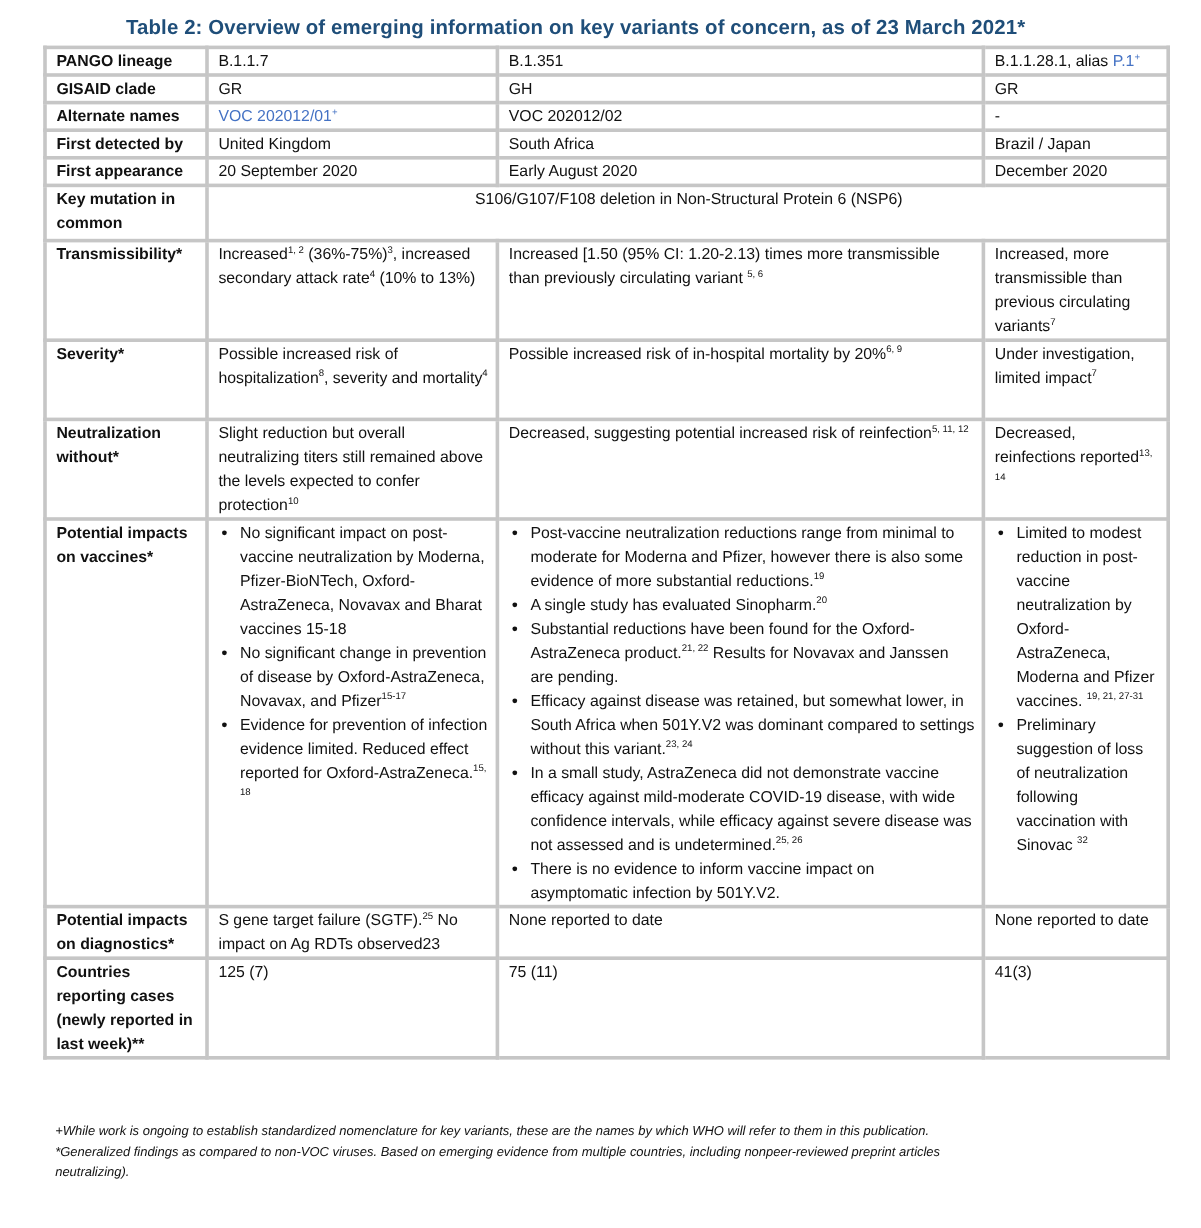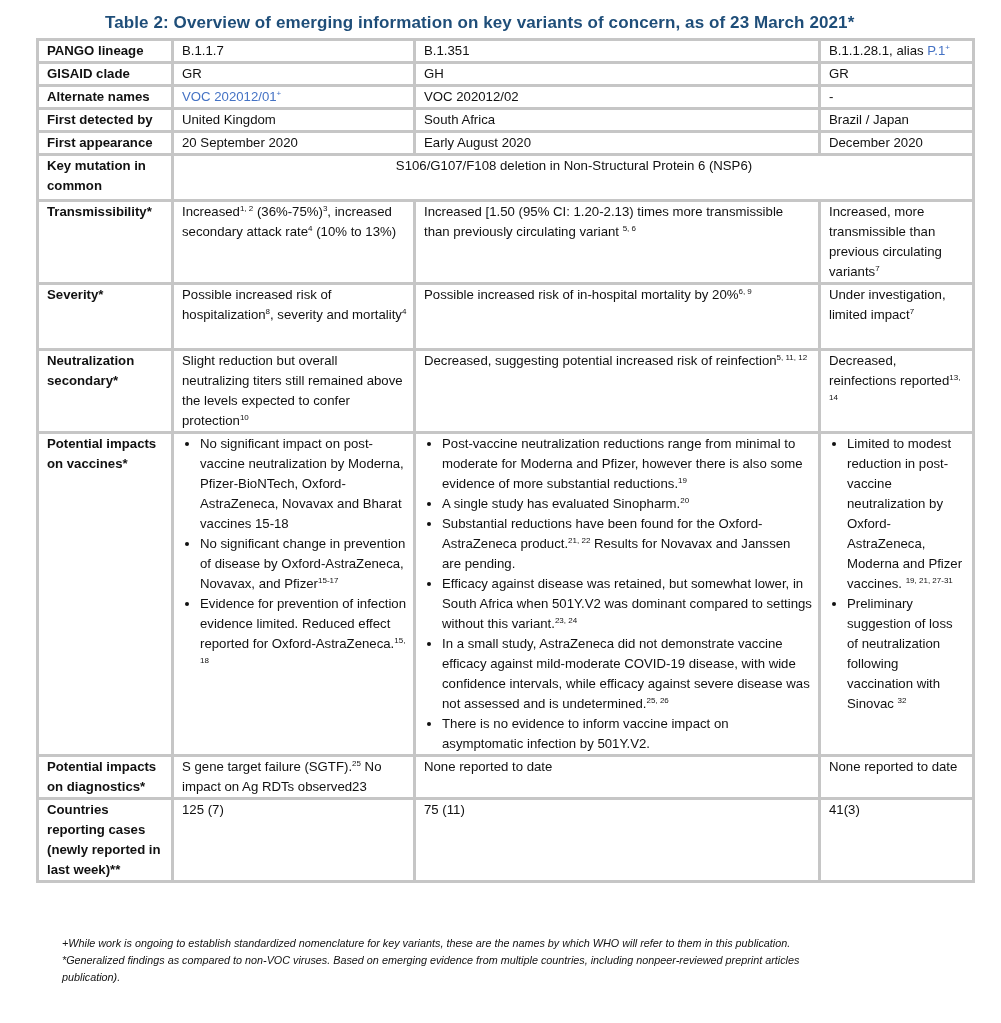--- a/index.html
+++ b/index.html
@@ -7,21 +7,21 @@
          font-family:"Liberation Sans", sans-serif; color:#111; }
   .title { position:absolute; left:62px; top:13px; font-size:17px; font-weight:bold; color:#1f4e79; white-space:nowrap; letter-spacing:0.1px;margin-left:43px; }
   table.voc { position:absolute; left:36px; top:38px; width:936px; border-collapse:collapse; table-layout:fixed; font-size:13.2px; line-height:20px; }
   table.voc td { border:3px solid #c6c6c6; padding:0 6px 0 8px; vertical-align:top; }
   td.lbl { font-weight:bold; }
   .blue { color:#4472c4; }
   sup { font-size:8px; line-height:0; vertical-align:super; }
   ul { margin:0; padding:0 0 0 18px; }
   ul li { margin:0; padding:0; }
   td.common { text-align:center; vertical-align:middle; }
-  .notes { position:absolute; left:62px; top:935px; width:900px; font-size:10.8px; font-style:italic; line-height:17px; color:#111; }
+  .notes { position:absolute; left:46px; top:935px; width:900px; font-size:10.8px; font-style:italic; line-height:17px; color:#111; }
   .notes div { white-space:nowrap; }
 </style>
 </head>
 <body>
 
 <div class="title">Table 2: Overview of emerging information on key variants of concern, as of 23 March 2021*</div>
 
 <table class="voc">
   <colgroup>
     <col style="width:135px">
@@ -70,21 +70,21 @@
     <td><span>Increased [1.50 (95% CI: 1.20-2.13) times more transmissible than previously circulating variant </span><sup>5, 6</sup></td>
     <td><span>Increased, more transmissible than previous circulating variants</span><sup>7</sup></td>
   </tr>
   <tr style="height:66px">
     <td class="lbl">Severity*</td>
     <td><span>Possible increased risk of hospitalization</span><sup>8</sup><span>, severity and mortality</span><sup>4</sup></td>
     <td><span>Possible increased risk of in-hospital mortality by 20%</span><sup>6, 9</sup></td>
     <td><span>Under investigation, limited impact</span><sup>7</sup></td>
   </tr>
   <tr>
-    <td class="lbl">Neutralization secondary*</td>
+    <td class="lbl">Neutralization without*</td>
     <td><span>Slight reduction but overall neutralizing titers still remained above the levels expected to confer protection</span><sup>10</sup></td>
     <td><span>Decreased, suggesting potential increased risk of reinfection</span><sup>5, 11, 12</sup></td>
     <td><span>Decreased, reinfections reported</span><sup>13, 14</sup></td>
   </tr>
   <tr>
     <td class="lbl">Potential impacts on vaccines*</td>
     <td>
       <ul>
         <li><span>No significant impact on post-vaccine neutralization by Moderna, Pfizer-BioNTech, Oxford-AstraZeneca, Novavax and Bharat vaccines 15-18</span></li>
         <li><span>No significant change in prevention of disease by Oxford-AstraZeneca, Novavax, and Pfizer</span><sup>15-17</sup></li>
@@ -119,14 +119,14 @@
     <td>125 (7)</td>
     <td>75 (11)</td>
     <td>41(3)</td>
   </tr>
 </tbody>
   </table>
 
 <div class="notes">
   <div>+While work is ongoing to establish standardized nomenclature for key variants, these are the names by which WHO will refer to them in this publication.</div>
   <div>*Generalized findings as compared to non-VOC viruses. Based on emerging evidence from multiple countries, including nonpeer-reviewed preprint articles</div>
-  <div>publication).</div>
+  <div>neutralizing).</div>
 </div>
 
 </body></html>

